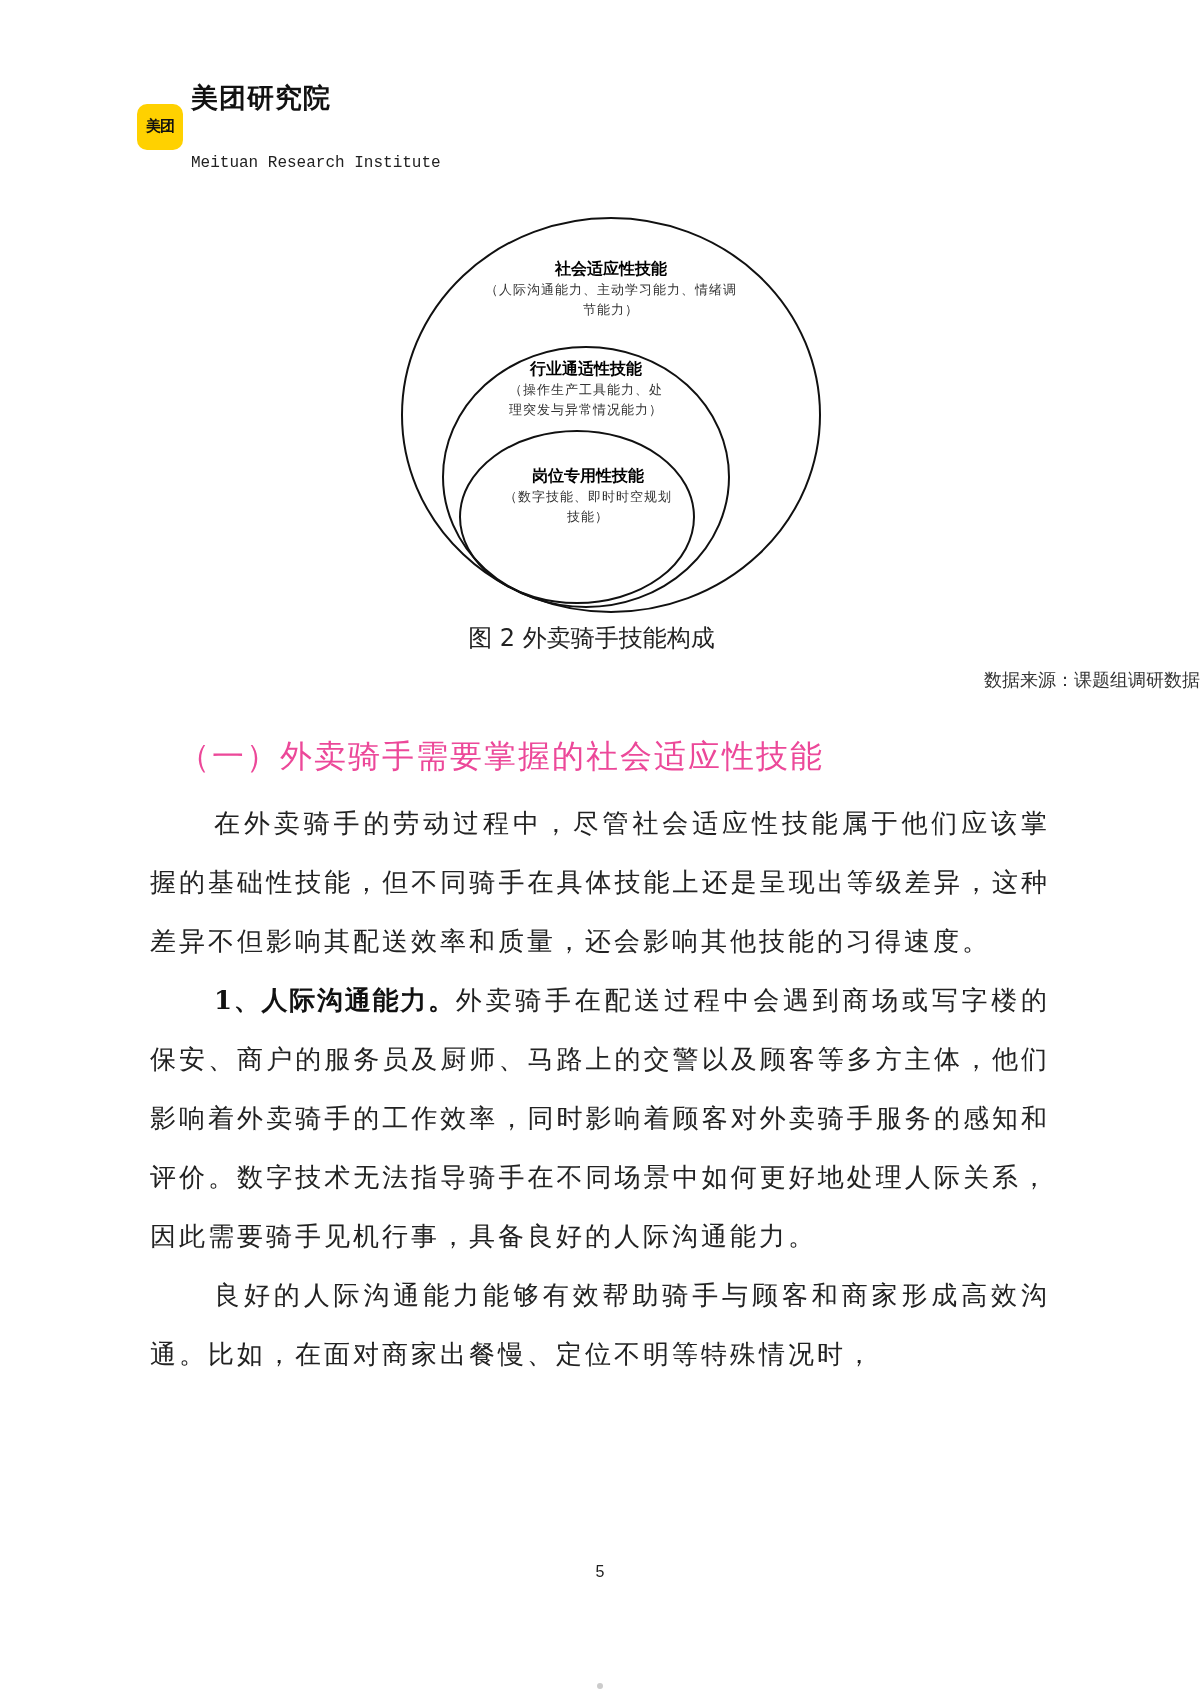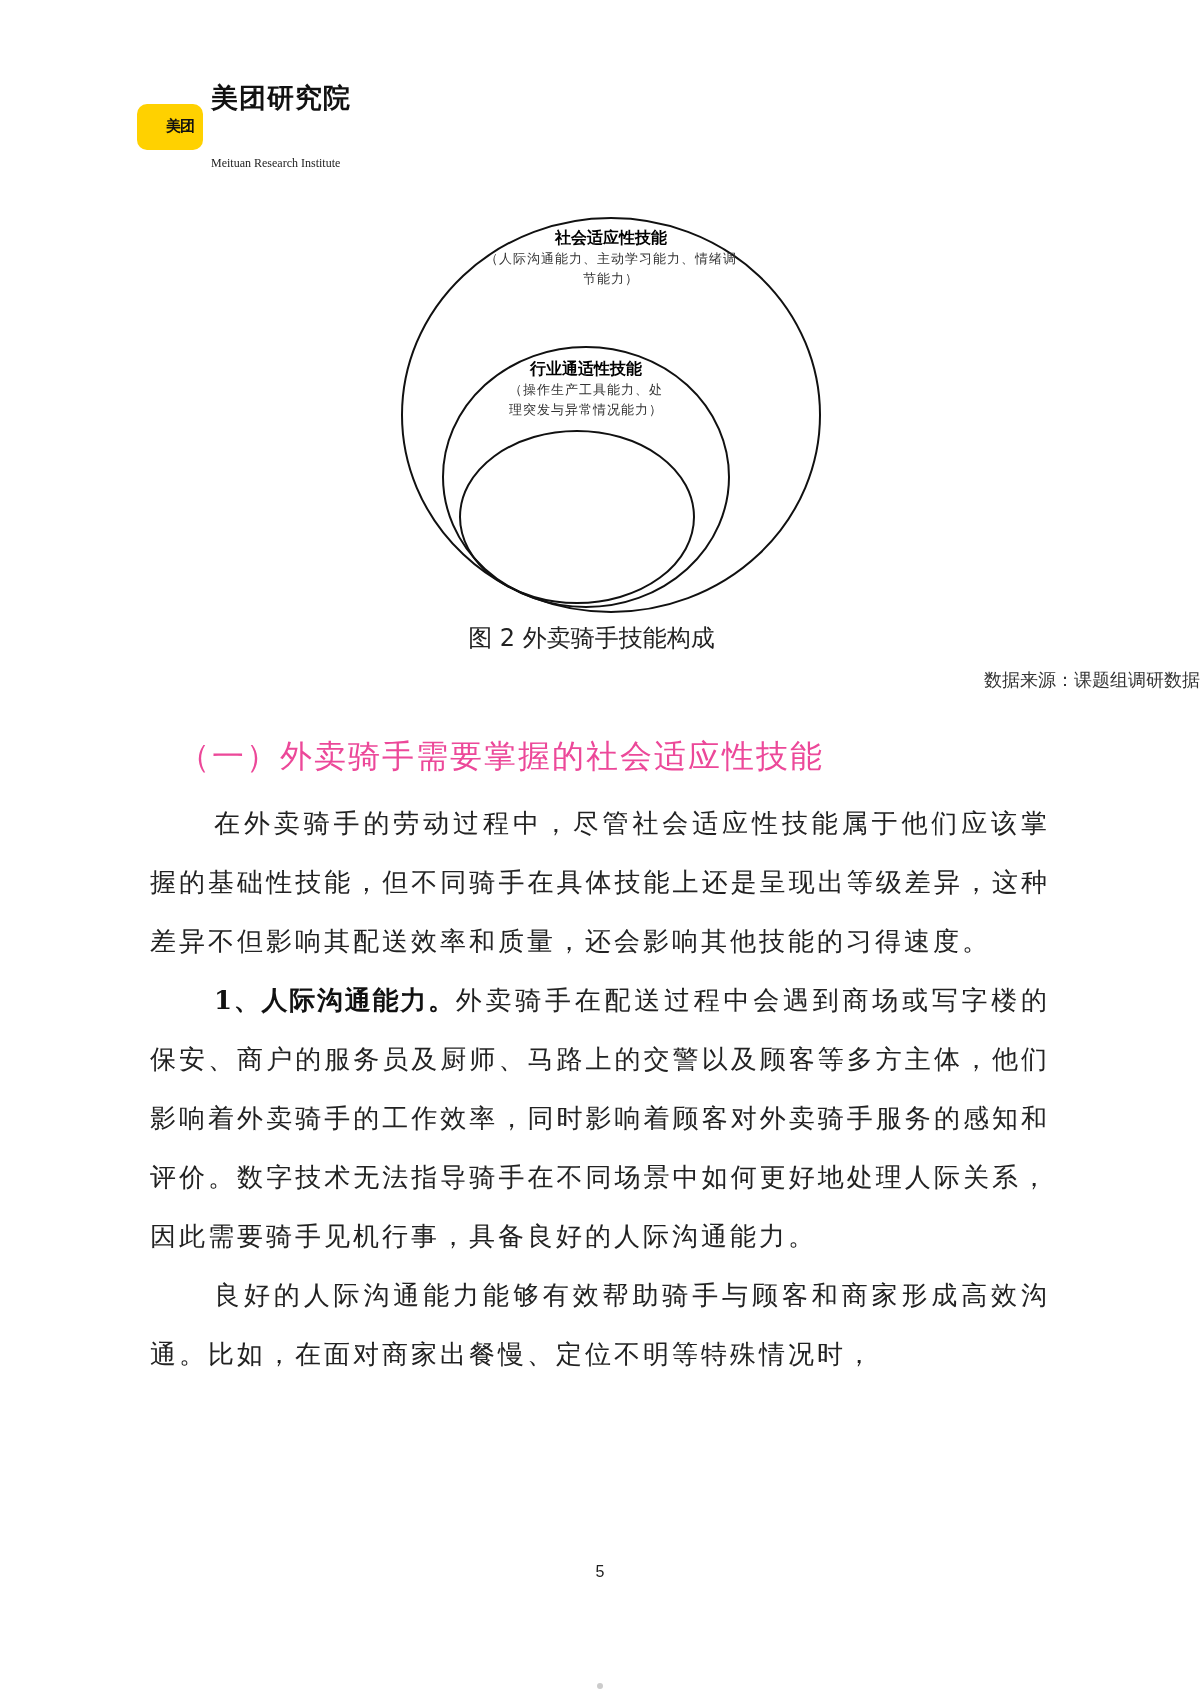--- a/index.html
+++ b/index.html
@@ -8,25 +8,24 @@
       position: relative; overflow: hidden;
       font-family: "DejaVu Serif", "Liberation Serif", serif;
       color: #1a1a1a;
     }
     .logo { position: absolute; left: 137px; top: 83px; display: flex; align-items: center; }
     .logo-badge {
       width: 46px; height: 46px; border-radius: 10px; background: #FFD100;
       display: flex; align-items: center; justify-content: center;
       font-family: "DejaVu Sans", sans-serif; font-weight: bold; font-size: 15px; color: #111;
       letter-spacing: -1px;
-      padding-left: 20px;
     }
     .logo-text { margin-left: 8px; display: flex; flex-direction: column; gap: 44px; }
     .logo-cn { font-family: "DejaVu Sans", sans-serif; font-weight: bold; font-size: 27px; line-height: 30px; color: #111; letter-spacing: 1px; }
-    .logo-en { font-family: Liberation Serif, serif; font-size: 12px; line-height: 13px; color: #222; }
+    .logo-en { font-family: Liberation Mono, monospace; font-size: 16px; line-height: 13px; color: #222; }
 
     .figure { position: absolute; left: 0; top: 0; width: 1200px; height: 700px; }
     .figure svg { position: absolute; left: 0; top: 0; }
     .circle-label { position: absolute; text-align: center; font-family: "DejaVu Sans", sans-serif; }
     .circle-title { font-weight: bold; font-size: 16px; color: #000; line-height: 22px; }
     .circle-desc { font-size: 13px; color: #333; line-height: 20px; letter-spacing: 1px; }
 
     .fig-caption { position: absolute; left: 0; width: 1183px; top: 622px; text-align: center;
       font-family: "DejaVu Sans", sans-serif; font-size: 24px; color: #222; }
     .fig-source { position: absolute; left: 0; width: 1200px; top: 668px; text-align: right;
@@ -52,32 +51,37 @@
   </div>
 </div>
 
 <div class="figure">
   <svg width="1200" height="700">
     <ellipse cx="611" cy="415" rx="209" ry="197" fill="none" stroke="#111" stroke-width="2"></ellipse>
     <ellipse cx="586" cy="477" rx="143" ry="130" fill="none" stroke="#111" stroke-width="2"></ellipse>
     <ellipse cx="577" cy="517" rx="117" ry="86" fill="none" stroke="#111" stroke-width="2"></ellipse>
   </svg>
 
-  <div class="circle-label" style="left:411px; top:227px; width:400px;">
+  <div class="circle-label" style="left:411px; top:258px; width:400px;">
     <div class="circle-title">社会适应性技能</div>
     <div class="circle-desc">（人际沟通能力、主动学习能力、情绪调</div>
     <div class="circle-desc">节能力）</div>
   </div>
 
   <div class="circle-label" style="left:446px; top:358px; width:280px;">
     <div class="circle-title">行业通适性技能</div>
     <div class="circle-desc">（操作生产工具能力、处</div>
     <div class="circle-desc">理突发与异常情况能力）</div>
   </div>
 
+  <div class="circle-label" style="left:448px; top:465px; width:280px;">
+    <div class="circle-title">岗位专用性技能</div>
+    <div class="circle-desc">（数字技能、即时时空规划</div>
+    <div class="circle-desc">技能）</div>
+  </div>
 </div>
 
 <div class="fig-caption">图 2  外卖骑手技能构成</div>
 <div class="fig-source">数据来源：课题组调研数据</div>
 
 <div class="content">
   <div class="section-heading">（一）外卖骑手需要掌握的社会适应性技能</div>
   <p class="para">在外卖骑手的劳动过程中，尽管社会适应性技能属于他们应该掌握的基础性技能，但不同骑手在具体技能上还是呈现出等级差异，这种差异不但影响其配送效率和质量，还会影响其他技能的习得速度。</p>
   <p class="para"><strong>1、人际沟通能力。</strong><span>外卖骑手在配送过程中会遇到商场或写字楼的保安、商户的服务员及厨师、马路上的交警以及顾客等多方主体，他们影响着外卖骑手的工作效率，同时影响着顾客对外卖骑手服务的感知和评价。数字技术无法指导骑手在不同场景中如何更好地处理人际关系，因此需要骑手见机行事，具备良好的人际沟通能力。</span></p>
   <p class="para">良好的人际沟通能力能够有效帮助骑手与顾客和商家形成高效沟通。比如，在面对商家出餐慢、定位不明等特殊情况时，</p>

